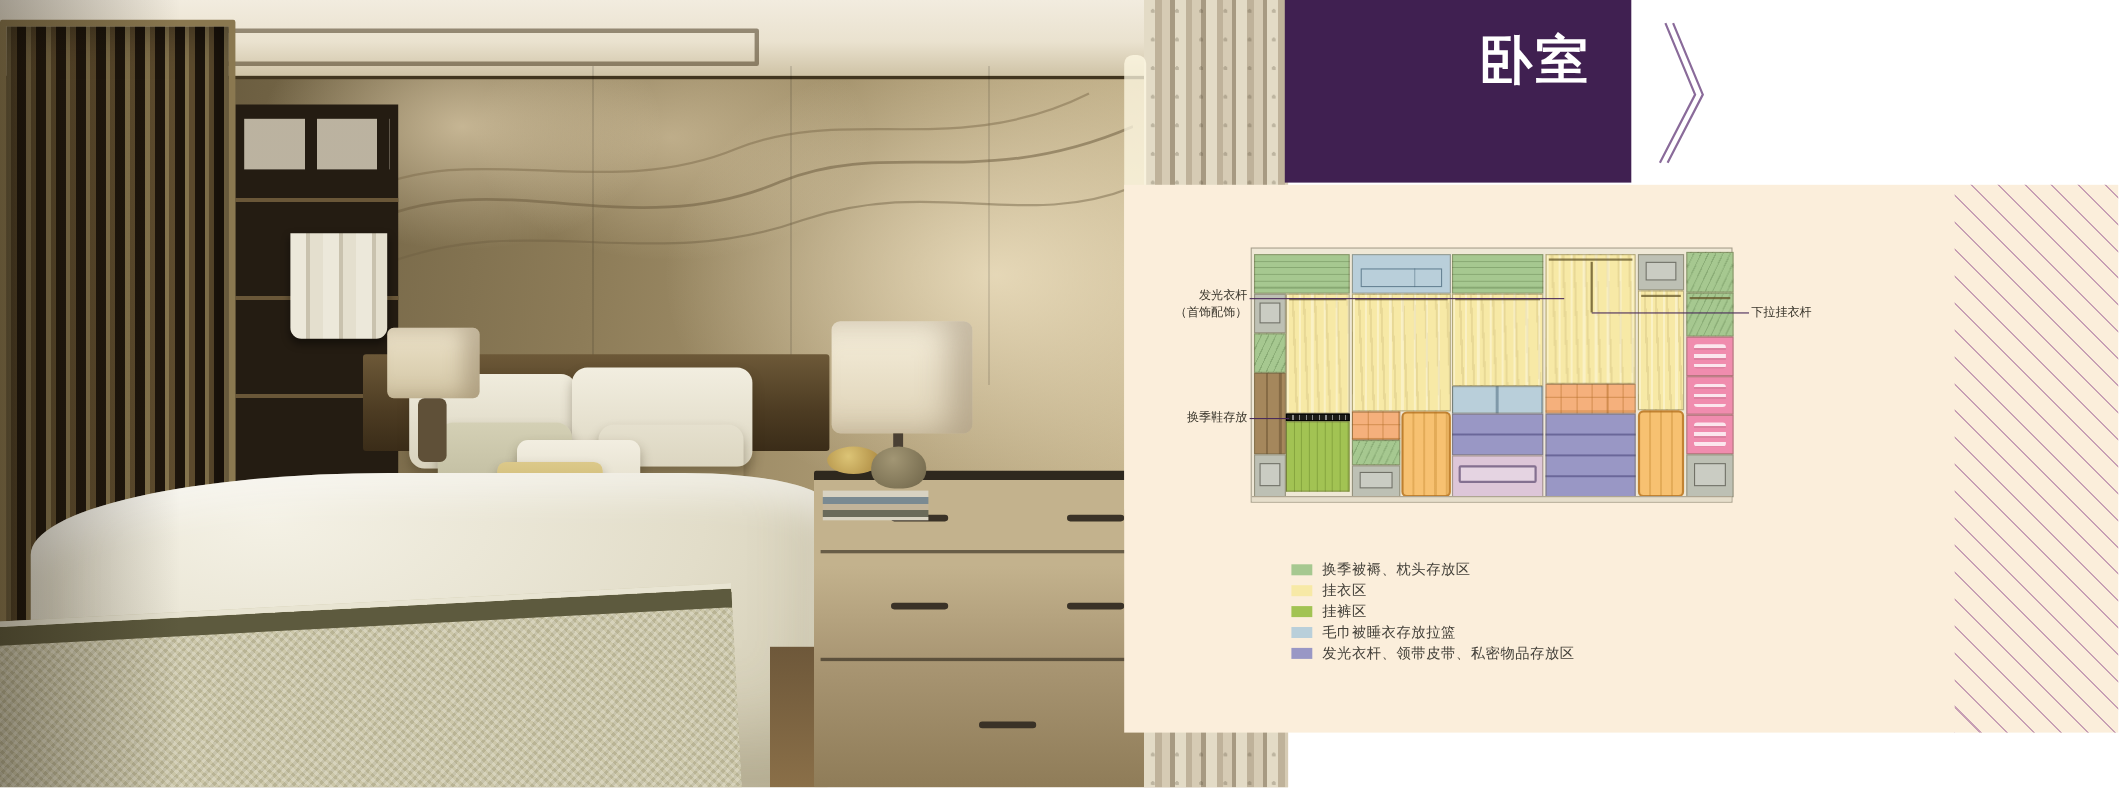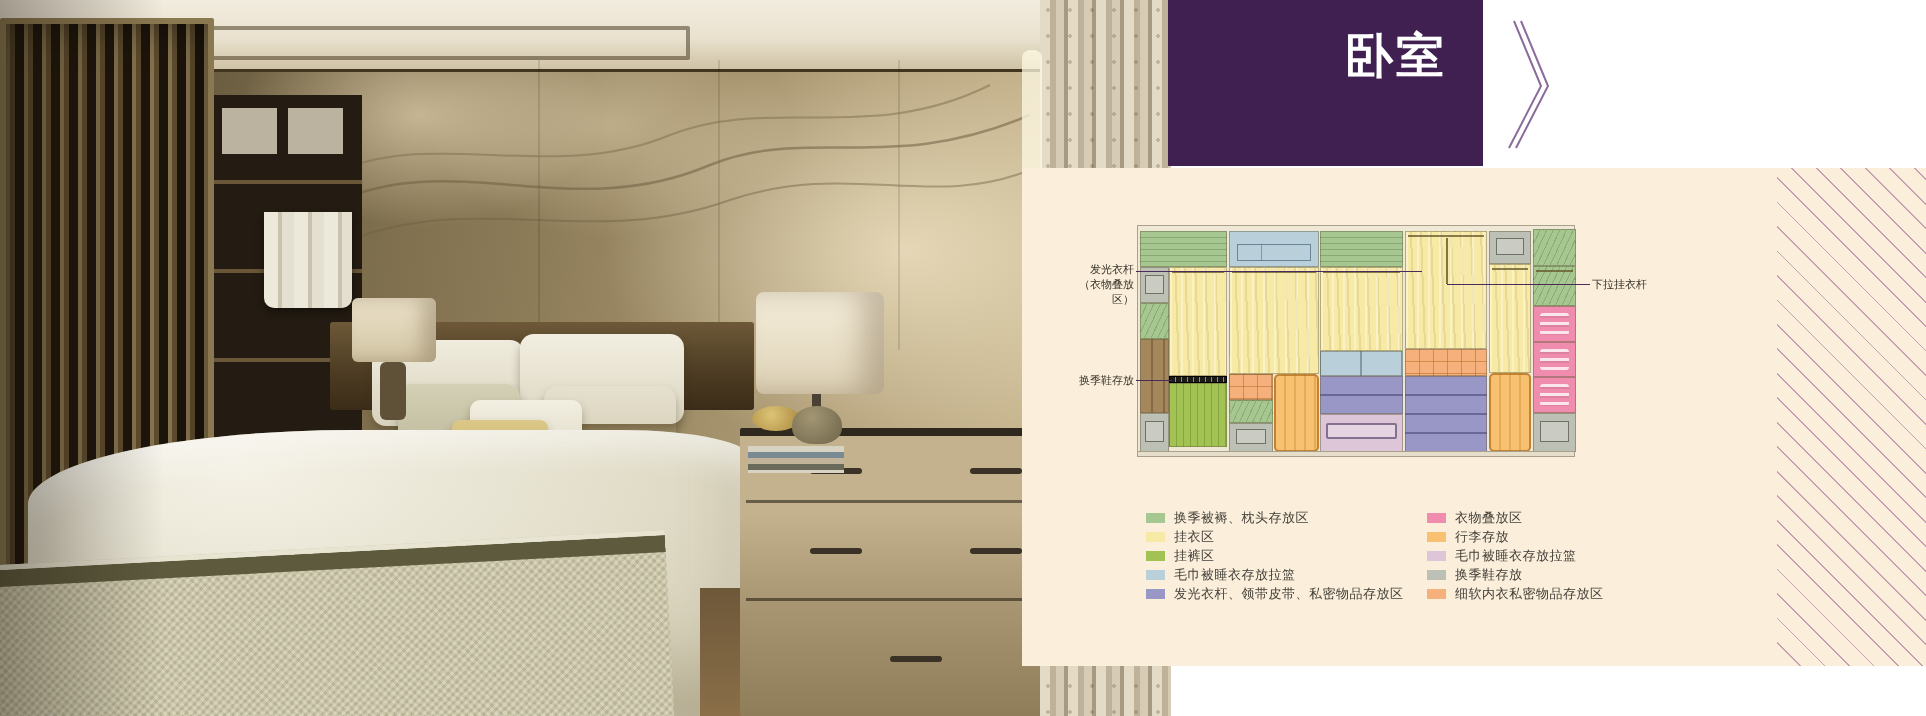--- a/index.html
+++ b/index.html
@@ -121,21 +121,21 @@
     background:linear-gradient(90deg, transparent 0 32%, rgba(70,100,120,.5) 32% 33%, transparent 33% 66%, rgba(70,100,120,.5) 66% 67%, transparent 67%); }
   .greybox::before { content:""; position:absolute; left:15%; right:15%; top:20%; bottom:25%;
     border:1px solid rgba(90,90,80,.8); background:rgba(255,255,255,.2); }
   .brown { background:#a5875c; background-image:repeating-linear-gradient(90deg, transparent 0 10px, rgba(60,40,15,.3) 10px 12px); }
   .pulldownrail::after { content:""; position:absolute; left:50%; top:6px; width:2px; height:46px; background:rgba(100,85,40,.8); }
   
   .callout-label { position:absolute; z-index:4; font-size:11px; color:#3a362c; line-height:1.35; }
   .callout-line { position:absolute; z-index:4; height:0; border-top:1px solid #4a2b5a; }
   
   .legend-col { position:absolute; z-index:4; }
-  .legend-row { display:flex; align-items:center; margin-bottom:5px; height:14px; }
+  .legend-row { display:flex; align-items:center; margin-bottom:5px; height:14px;margin-left:28px; }
   .swatch { width:19px; height:10px; margin-right:9px; flex:0 0 19px; position:relative; }
   .swatch.dotted { background-image:radial-gradient(circle 1px at 3px 3px, rgba(255,255,255,.9) 60%, transparent 65%); background-size:5px 5px; }
   .legend-label { font-size:13px; color:#44413a; letter-spacing:.5px; white-space:nowrap; }
 </style>
 </head>
 <body>
 
 <div id="canvas">
 
   <div class="photo">
@@ -232,21 +232,21 @@
     <div class="cell leaf rod" style="left: 395px; top: 40px; width: 43px; height: 40px; background-color: rgb(166, 200, 144);"></div>
     <div class="cell foldstack" style="left: 395px; top: 80px; width: 43px; height: 36px; background-color: rgb(240, 140, 174);"></div>
     <div class="cell foldstack" style="left: 395px; top: 116px; width: 43px; height: 35px; background-color: rgb(240, 140, 174);"></div>
     <div class="cell foldstack" style="left: 395px; top: 151px; width: 43px; height: 36px; background-color: rgb(240, 140, 174);"></div>
     <div class="cell greybox" style="left: 395px; top: 187px; width: 43px; height: 39px; background-color: rgb(189, 192, 180);"></div>
     <div class="plinth"></div>
   </div>
 
   <div class="callout-label" style="left:1058px; top:262px; width:76px; text-align:right;">
     <div>发光衣杆</div>
-    <div>（衣物叠放区）</div>
+    <div>（首饰配饰）</div>
   </div>
   <div class="callout-line" style="left:1136px; top:271px; width:286px;"></div>
 
   <div class="callout-label" style="left:1058px; top:373px; width:76px; text-align:right;">
     <div>换季鞋存放</div>
   </div>
   <div class="callout-line" style="left:1136px; top:380px; width:36px;"></div>
 
   <div class="callout-label" style="left:1592px; top:277px; width:90px; text-align:left;">
     <div>下拉挂衣杆</div>
@@ -269,36 +269,14 @@
     <div class="legend-row">
       <span class="swatch" style="background-color: rgb(185, 207, 218);"></span>
       <span class="legend-label">毛巾被睡衣存放拉篮</span>
     </div>
     <div class="legend-row">
       <span class="swatch" style="background-color: rgb(153, 151, 197);"></span>
       <span class="legend-label">发光衣杆、领带皮带、私密物品存放区</span>
     </div>
   </div>
 
-  <div class="legend-col" style="left:1427px; top:511px;">
-    <div class="legend-row">
-      <span class="swatch" style="background-color: rgb(240, 140, 174);"></span>
-      <span class="legend-label">衣物叠放区</span>
-    </div>
-    <div class="legend-row">
-      <span class="swatch" style="background-color: rgb(247, 193, 113);"></span>
-      <span class="legend-label">行李存放</span>
-    </div>
-    <div class="legend-row">
-      <span class="swatch dotted" style="background-color: rgb(221, 198, 216);"></span>
-      <span class="legend-label">毛巾被睡衣存放拉篮</span>
-    </div>
-    <div class="legend-row">
-      <span class="swatch" style="background-color: rgb(189, 192, 180);"></span>
-      <span class="legend-label">换季鞋存放</span>
-    </div>
-    <div class="legend-row">
-      <span class="swatch dotted" style="background-color: rgb(245, 176, 124);"></span>
-      <span class="legend-label">细软内衣私密物品存放区</span>
-    </div>
-  </div>
 
 </div>
 
 </body></html>

